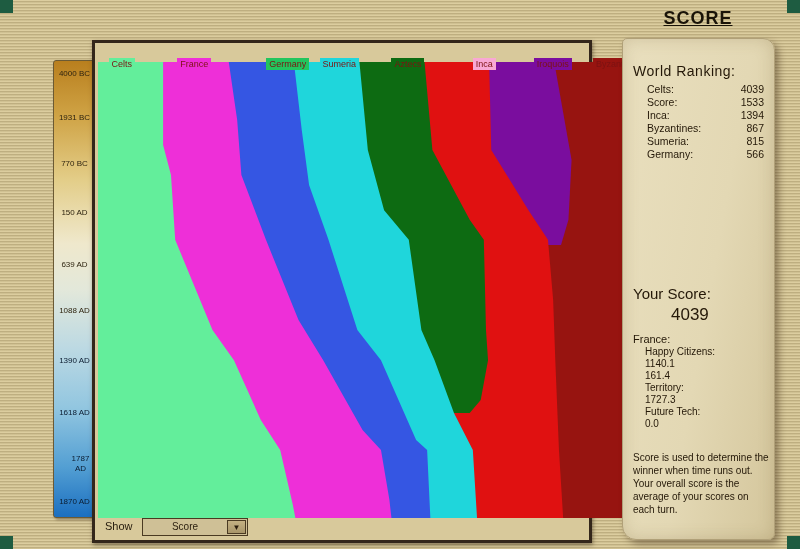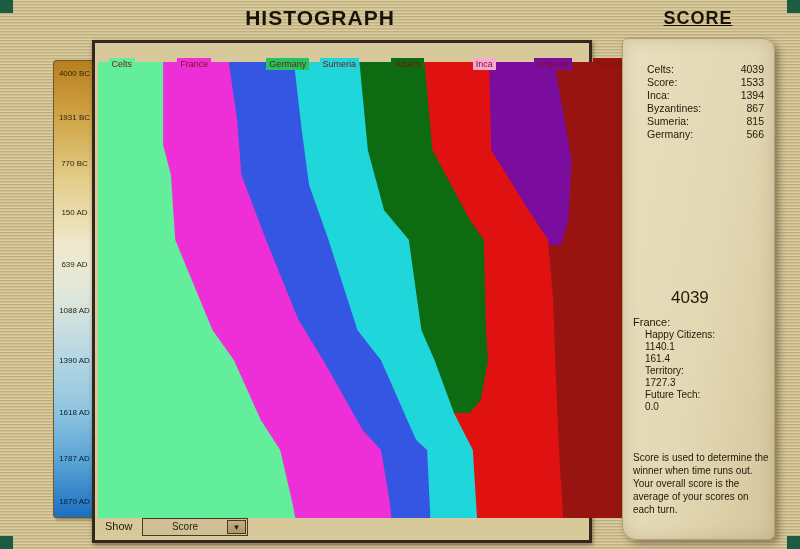--- a/index.html
+++ b/index.html
@@ -97,33 +97,32 @@
 </head>
 <body>
 
 <div class="page">
 
   <div class="corner tl"></div>
   <div class="corner tr"></div>
   <div class="corner bl"></div>
   <div class="corner br"></div>
 
-  <div class="main-title">HISTOGRAPH</div>
   <div class="score-title">SCORE</div>
 
   <div class="timeline" id="timeline">
       <div class="time-label" style="top: 8px;">4000 BC</div>
       <div class="time-label" style="top: 52px;">1931 BC</div>
       <div class="time-label" style="top: 98px;">770 BC</div>
       <div class="time-label" style="top: 147px;">150 AD</div>
       <div class="time-label" style="top: 199px;">639 AD</div>
       <div class="time-label" style="top: 245px;">1088 AD</div>
       <div class="time-label late" style="top: 295px;">1390 AD</div>
       <div class="time-label late" style="top: 347px;">1618 AD</div>
-      <div class="time-label late" style="top: 393px;">1787 AD</div>
+      <div class="time-label late" style="top: 393px; padding-left: 12px;">1787 AD</div>
       <div class="time-label late" style="top: 436px;">1870 AD</div>
     </div>
 
   <div class="chart-panel">
     <div class="chart-area">
       <svg id="bands-svg" viewBox="0 0 487 456" preserveAspectRatio="none">
           <path d="M0,0 L487,0 L487,456 L0,456 Z" fill="#971410"></path>
           <path d="M0,0 L423.2,0.0 L439.3,98.0 L436.4,157.8 L429.5,182.9 L0,182.9 Z" fill="#7a0d9e"></path>
           <path d="M0,0 L362.8,0.0 L364.8,88.0 L399.3,148.2 L417.4,177.8 L422.2,238.0 L424.2,298.2 L427.6,388.1 L431.5,456.0 L0,456.0 Z" fill="#e01111"></path>
           <path d="M0,0 L302.9,0.0 L310.2,88.0 L344.8,157.8 L357.9,177.8 L359.9,268.1 L361.8,298.2 L355.0,337.9 L344.8,351.1 L0,351.1 Z" fill="#0d6b12"></path>
@@ -147,20 +146,21 @@
       <span class="show-label">Show</span>
       <div class="dropdown">
         <span class="dropdown-value">Score</span>
         <span class="dropdown-arrow">▼</span>
       </div>
     </div>
   </div>
 
   <div class="score-panel">
     <div class="ranking-block">
+      <div class="ranking-title">World Ranking:</div>
       <div id="ranking-rows">
           <div class="ranking-row">
             <span>Celts:</span>
             <span>4039</span>
           </div>
           <div class="ranking-row">
             <span>Score:</span>
             <span>1533</span>
           </div>
           <div class="ranking-row">
@@ -175,20 +175,21 @@
             <span>Sumeria:</span>
             <span>815</span>
           </div>
           <div class="ranking-row">
             <span>Germany:</span>
             <span>566</span>
           </div>
         </div>
     </div>
     <div class="your-score-block">
+      <div class="your-score-title">Your Score:</div>
       <div class="your-score-value">4039</div>
       <div class="summary-title">France:</div>
       <div id="summary-rows">
           <div class="summary-label">Happy Citizens:</div>
           <div class="summary-value">1140.1</div>
           <div class="summary-value">161.4</div>
           <div class="summary-label">Territory:</div>
           <div class="summary-value">1727.3</div>
           <div class="summary-label">Future Tech:</div>
           <div class="summary-value">0.0</div>

